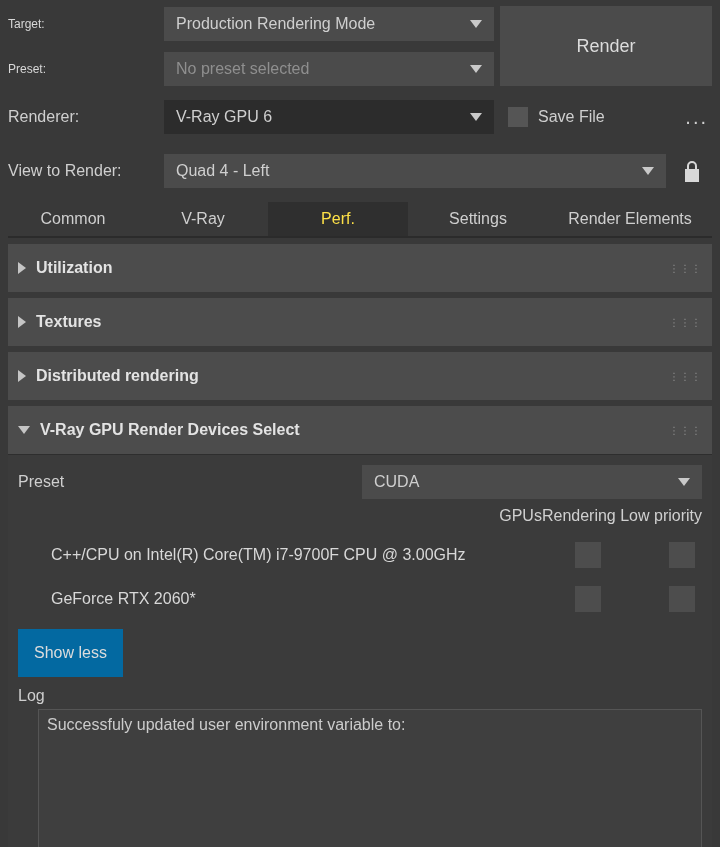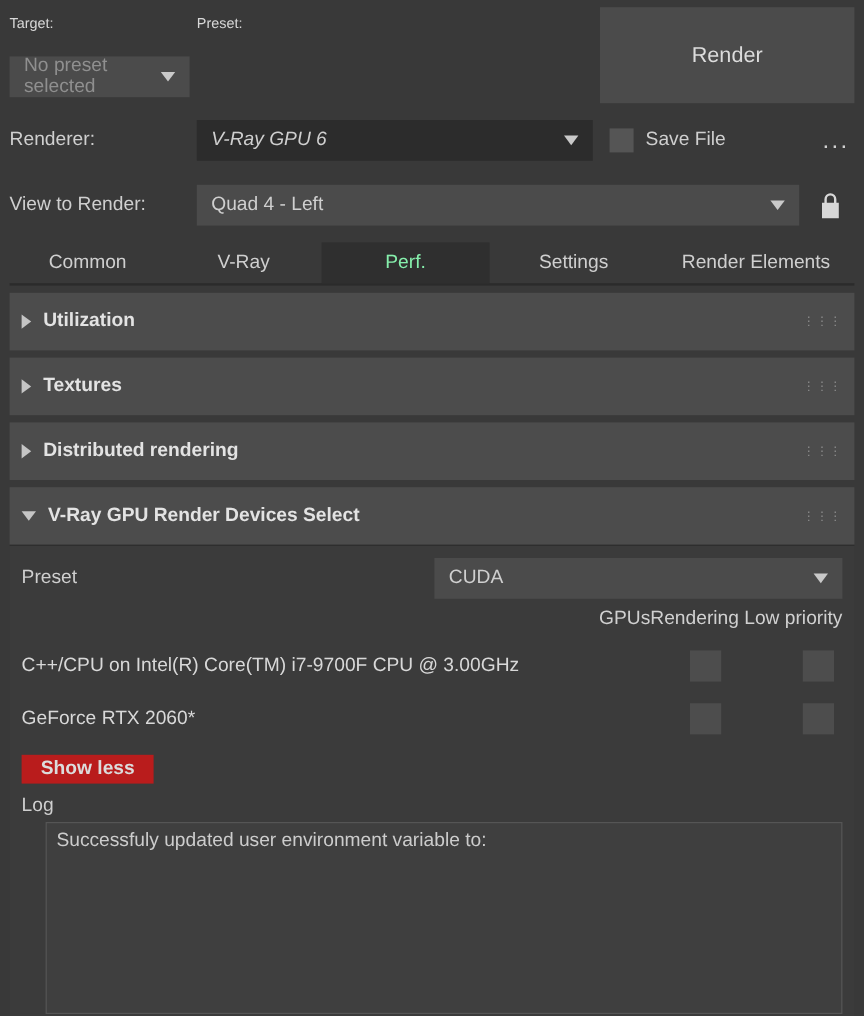--- a/index.html
+++ b/index.html
@@ -25,21 +25,21 @@
   .top-grid .label { color: #d8d8d8; font-size: 12px; padding-left: 0; }
   .dropdown {
     position: relative;
     background: #4b4b4b;
     height: 34px;
     display: flex;
     align-items: center;
     padding: 0 12px;
     cursor: default;
   }
-  .dropdown.dark { background: #2c2c2c; font-style: italic; }
+  .dropdown.dark { background: #2c2c2c; }
   .dropdown .text { color: #cfcfcf; }
   .dropdown.muted .text { color: #8f8f8f; }
   .dropdown .caret {
     position: absolute; right: 12px; top: 50%; transform: translateY(-50%);
     width: 0; height: 0;
     border-left: 6px solid transparent;
     border-right: 6px solid transparent;
     border-top: 8px solid #c9c9c9;
   }
 
@@ -100,21 +100,21 @@
     margin-top: 14px;
     border-bottom: 2px solid #2b2b2b;
   }
   .tab {
     padding: 8px 0;
     color: #cfcfcf;
     text-align: center;
   }
   .tab.active {
     background: #2f2f2f;
-    color: #86efac;
+    color: #fde047;
   }
   .tab:nth-child(1){ width: 130px; }
   .tab:nth-child(2){ width: 130px; }
   .tab:nth-child(3){ width: 140px; }
   .tab:nth-child(4){ width: 140px; }
   .tab:nth-child(5){ flex: 1; }
 
   
   .section-header {
     background: #4c4c4c;
@@ -166,38 +166,38 @@
     justify-content: flex-end;
     margin: 6px 0 8px 0;
     color: #d0d0d0;
   }
 
   .device-row {
     display: grid;
     grid-template-columns: 1fr 40px 54px 40px;
     align-items: center;
     height: 44px;
+    margin-left: 33px;
   }
   .device-row .name { color: #d8d8d8; }
   .square {
     width: 26px; height: 26px;
     background: #4d4d4d;
     justify-self: center;
   }
 
   .show-less-btn {
     display: inline-flex;
     align-items: center;
     justify-content: center;
-    background: #b91c1c;
+    background: #0369a1;
     color: #dcdcdc;
-    height: 24px;
+    height: 48px;
     padding: 0 16px;
     margin-top: 8px;
-    font-weight: bold;
   }
 
   .log-label { margin-top: 10px; color: #cfcfcf; }
   .log-box {
     margin-top: 4px;
     background: #3f3f3f;
     border: 1px solid #555;
     height: 160px;
     padding: 6px 8px;
     color: #cccccc;
@@ -208,20 +208,24 @@
 
   svg.lock-icon path { fill: #d8d8d8; }
 </style>
 </head>
 <body>
 
 <div class="panel">
 
   <div class="top-grid">
     <div class="label">Target:</div>
+    <div class="dropdown">
+      <span class="text">Production Rendering Mode</span>
+      <span class="caret"></span>
+    </div>
     <div class="render-btn">
       <span>Render</span>
     </div>
 
     <div class="label">Preset:</div>
     <div class="dropdown muted">
       <span class="text">No preset selected</span>
       <span class="caret"></span>
     </div>
   </div>

